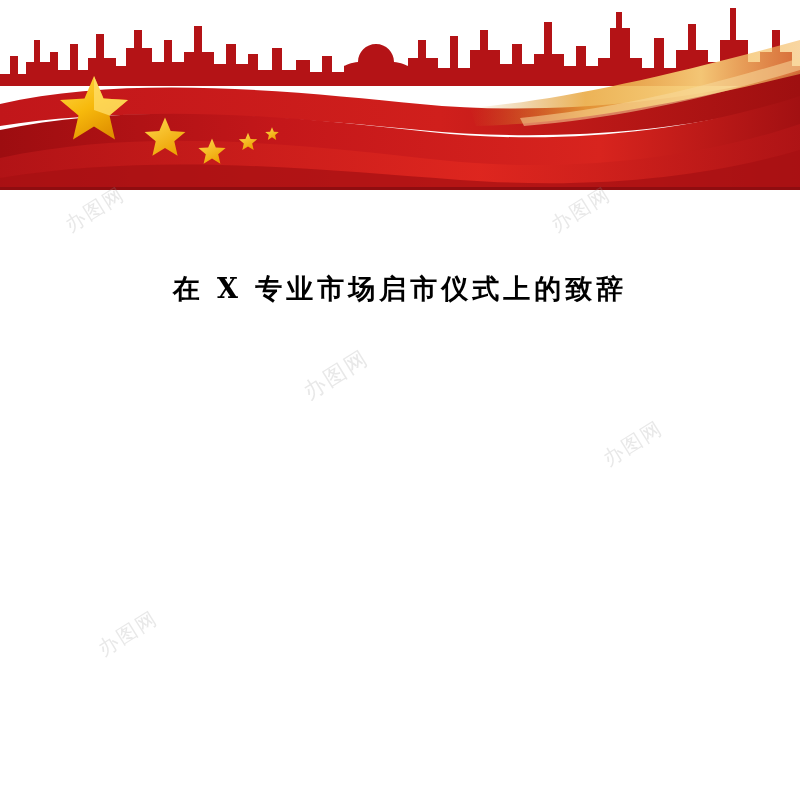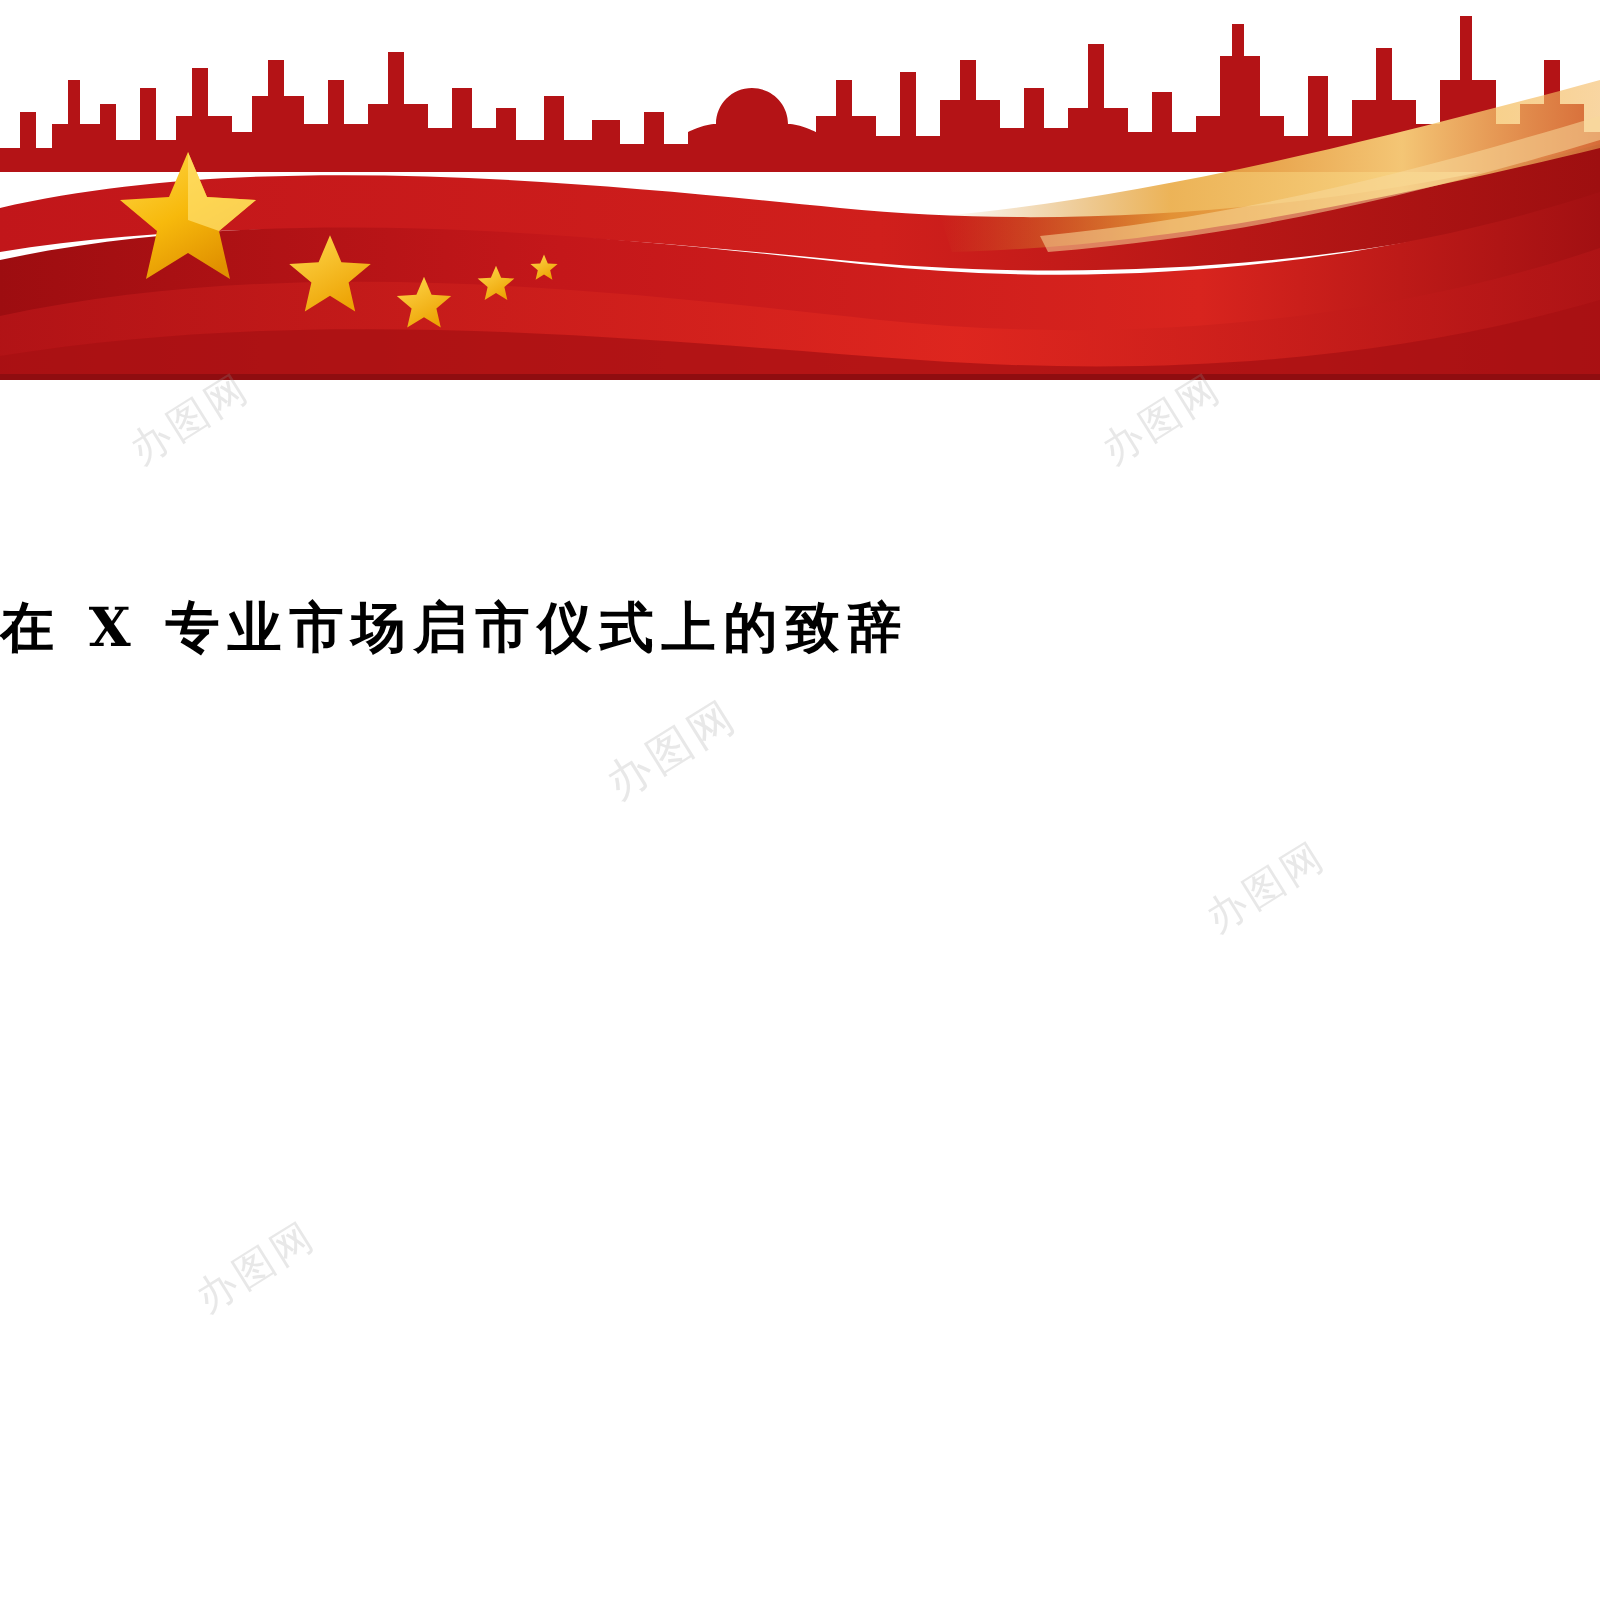--- a/index.html
+++ b/index.html
@@ -46,22 +46,22 @@
   .wm-5 { left: 95px;  top: 620px; transform: rotate(-32deg); }
 
   
   .doc {
     position: absolute;
     left: 0;
     top: 190px;
     width: 800px;
   }
   .doc-title {
-    margin-top: 106px;
-    text-align: left;
+    margin-top: 81px;
+    text-align: center;
     font-family: "DejaVu Serif", serif;
     font-size: 27px;
     font-weight: bold;
     letter-spacing: 4px;
     color: #000000;
   }
   .doc-salutation {
     margin-top: 60px;
     padding-left: 22px;
     padding-right: 22px;

